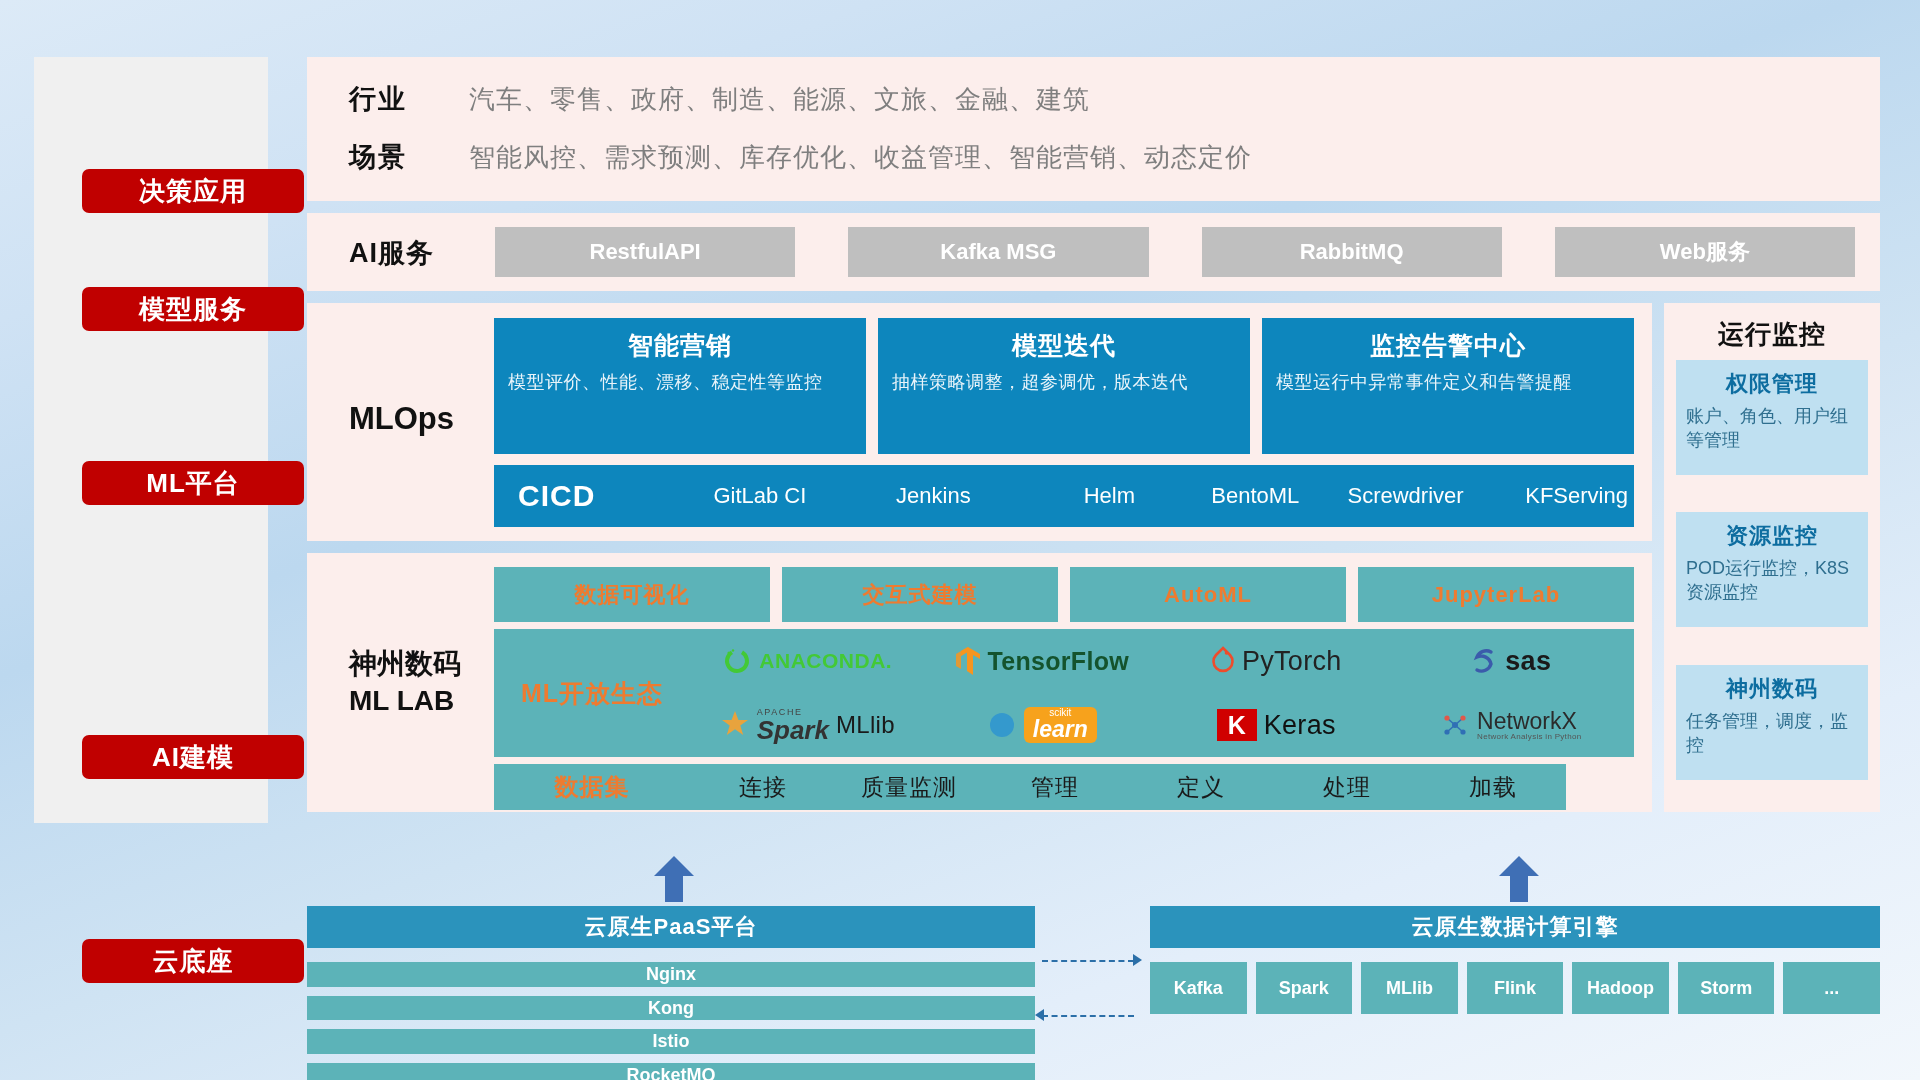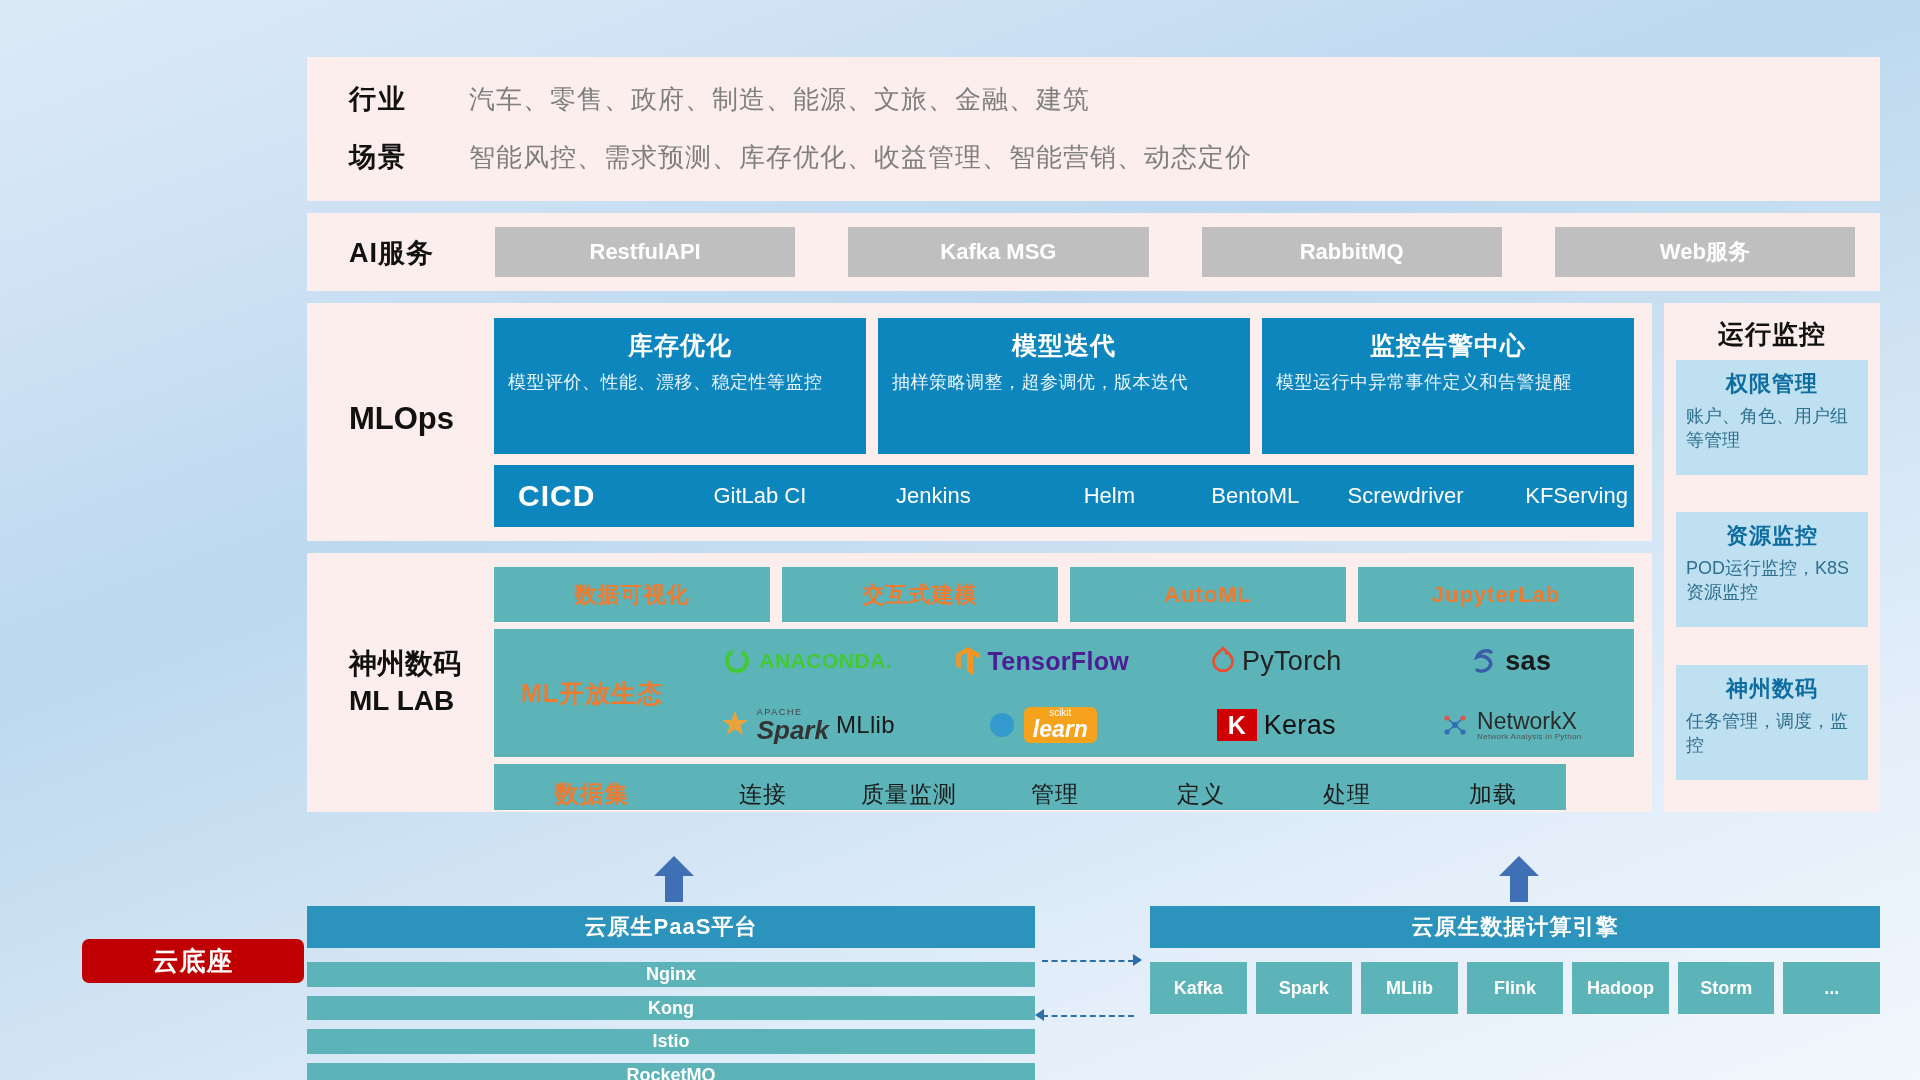--- a/index.html
+++ b/index.html
@@ -163,21 +163,21 @@
     align-items: center;
     padding-right: 6px;
   }
   .logo { display: flex; align-items: center; justify-content: center; gap: 7px; }
   .logo-txt { font-size: 25px; font-weight: bold; letter-spacing: .3px; }
 
   #lab-data {
     position: absolute; left: 187px; top: 211px;
     width: 1072px; height: 46px;
     background: #5cb3b8;
-    display: flex; align-items: flex-end;
+    display: flex; align-items: center;
   }
   #lab-data-label {
     width: 196px; flex: 0 0 auto;
     color: #ee7b30; font-size: 24px; font-weight: bold;
     text-align: center; letter-spacing: 1px;
   }
   .data-item {
     flex: 1 1 0; text-align: center;
     color: #1a1a1a; font-size: 23px; letter-spacing: 1px;
   }
@@ -257,20 +257,26 @@
   }
 
   
   .mark { flex: 0 0 auto; display: block; }
 </style>
 </head>
 <body>
 
 <div id="diagram">
 
+  <div class="rail">
+    <div class="rail-badge b0">决策应用</div>
+    <div class="rail-badge b1">模型服务</div>
+    <div class="rail-badge b2">ML平台</div>
+    <div class="rail-badge b3">AI建模</div>
+  </div>
   <div class="rail-badge b4" style="left:82px;">云底座</div>
 
   <div class="band" id="band-app">
     <div class="kv-row" id="row-industry">
       <span class="kv-label">行业</span>
       <span class="kv-value">汽车、零售、政府、制造、能源、文旅、金融、建筑</span>
     </div>
     <div class="kv-row" id="row-scenario">
       <span class="kv-label">场景</span>
       <span class="kv-value">智能风控、需求预测、库存优化、收益管理、智能营销、动态定价</span>
@@ -284,21 +290,21 @@
       <div class="svc-chip">Kafka MSG</div>
       <div class="svc-chip">RabbitMQ</div>
       <div class="svc-chip">Web服务</div>
     </div>
   </div>
 
   <div class="band" id="band-mlops">
     <div id="mlops-label">MLOps</div>
     <div id="mlops-cards">
       <div class="mlops-card">
-        <div class="t">库存优化</div>
+        <div class="t">智能营销</div>
         <div class="d">模型评价、性能、漂移、稳定性等监控</div>
       </div>
       <div class="mlops-card">
         <div class="t">模型迭代</div>
         <div class="d">抽样策略调整，超参调优，版本迭代</div>
       </div>
       <div class="mlops-card">
         <div class="t">监控告警中心</div>
         <div class="d">模型运行中异常事件定义和告警提醒</div>
       </div>
@@ -340,21 +346,21 @@
             <circle cx="11" cy="4.5" r="1.2" fill="#43c936"></circle>
           </svg>
           <span class="logo-txt" style="color:#43c936;font-size:21px;letter-spacing:0.5px;">ANACONDA.</span>
         </div>
 
         <div class="logo">
           <svg class="mark" width="26" height="30" viewBox="0 0 26 30">
             <polygon points="13,1 25,8 25,13 18,9 18,29 12,25 12,6 6,10 6,5" fill="#f79520"></polygon>
             <polygon points="13,1 1,8 1,20 6,23 6,10 13,6" fill="#f79520" opacity="0.85"></polygon>
           </svg>
-          <span class="logo-txt" style="color:#4c1d95;">TensorFlow</span>
+          <span class="logo-txt" style="color:#14532d;">TensorFlow</span>
         </div>
 
         <div class="logo">
           <svg class="mark" width="24" height="30" viewBox="0 0 24 30">
             <path d="M12 2 L19 9 A9.5 9.5 0 1 1 5 9 Z" fill="none" stroke="#ee4c2c" stroke-width="2.6"></path>
             <circle cx="15.5" cy="7" r="1.8" fill="#ee4c2c"></circle>
           </svg>
           <span class="logo-txt" style="color:#222;font-weight:normal;font-size:27px;">PyTorch</span>
         </div>
 

